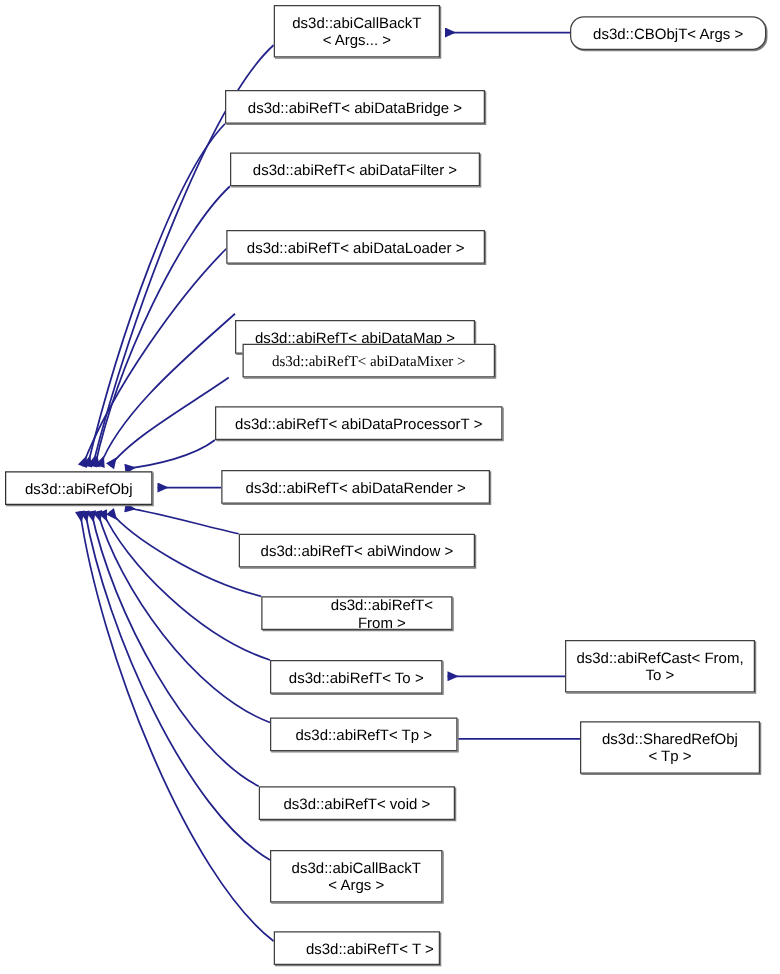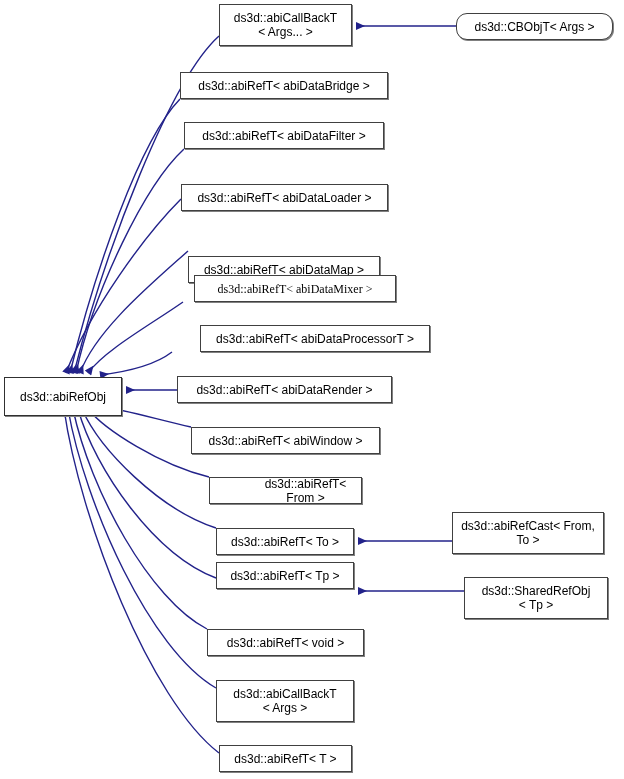--- a/index.html
+++ b/index.html
@@ -80,38 +80,38 @@
         <path d="M 207,629 C 150,600 90,490 73,409" fill="none" stroke="#22228a" stroke-width="1.4" marker-end="url(#arrowhead)"></path>
         <path d="M 216,688 C 150,650 85,505 68,409" fill="none" stroke="#22228a" stroke-width="1.4" marker-end="url(#arrowhead)"></path>
         <path d="M 219,753 C 150,700 80,520 64,409" fill="none" stroke="#22228a" stroke-width="1.4" marker-end="url(#arrowhead)"></path>
         <path d="M 456,26 L 356,26" fill="none" stroke="#22228a" stroke-width="1.4" marker-end="url(#arrowhead)"></path>
         <path d="M 452,541 L 358,541" fill="none" stroke="#22228a" stroke-width="1.4" marker-end="url(#arrowhead)"></path>
         <path d="M 464,591 L 358,591" fill="none" stroke="#22228a" stroke-width="1.4" marker-end="url(#arrowhead)"></path>
       </g>
   </svg>
 
   <div id="nodes">
-      <div class="node root" style="left: 4px; top: 377px; width: 118px; height: 39px;"><span class="label">ds3d::abiRefObj</span></div>
+      <div class="node root" style="left: 4px; top: 377px; width: 118px; height: 27px;"><span class="label">ds3d::abiRefObj</span></div>
       <div class="node" style="left: 219px; top: 4px; width: 133px; height: 42px;"><span class="label">ds3d::abiCallBackT
 &lt; Args... &gt;</span></div>
       <div class="node" style="left: 180px; top: 72px; width: 208px; height: 27px;"><span class="label">ds3d::abiRefT&lt; abiDataBridge &gt;</span></div>
       <div class="node" style="left: 184px; top: 122px; width: 200px; height: 27px;"><span class="label">ds3d::abiRefT&lt; abiDataFilter &gt;</span></div>
       <div class="node" style="left: 181px; top: 184px; width: 207px; height: 27px;"><span class="label">ds3d::abiRefT&lt; abiDataLoader &gt;</span></div>
       <div class="node" style="left: 188px; top: 224px; width: 192px; height: 27px; margin-top: 32px;"><span class="label">ds3d::abiRefT&lt; abiDataMap &gt;</span></div>
       <div class="node" style="left: 194px; top: 275px; width: 202px; height: 27px; font-family: Liberation Serif, serif;"><span class="label">ds3d::abiRefT&lt; abiDataMixer &gt;</span></div>
-      <div class="node" style="left: 172px; top: 325px; width: 230px; height: 27px; margin-left: 28px;"><span class="label">ds3d::abiRefT&lt; abiDataProcessorT &gt;</span></div>
+      <div class="node" style="left: 172px; top: 325px; width: 230px; height: 27px;"><span class="label">ds3d::abiRefT&lt; abiDataProcessorT &gt;</span></div>
       <div class="node" style="left: 177px; top: 376px; width: 215px; height: 27px;"><span class="label">ds3d::abiRefT&lt; abiDataRender &gt;</span></div>
       <div class="node" style="left: 191px; top: 427px; width: 189px; height: 27px; justify-content: center;"><span class="label">ds3d::abiRefT&lt; abiWindow &gt;</span></div>
       <div class="node" style="left: 209px; top: 477px; width: 153px; height: 27px; padding-left: 40px;"><span class="label">ds3d::abiRefT&lt; From &gt;</span></div>
       <div class="node" style="left: 216px; top: 528px; width: 138px; height: 27px;"><span class="label">ds3d::abiRefT&lt; To &gt;</span></div>
-      <div class="node" style="left: 216px; top: 562px; width: 138px; height: 27px;"><span class="label">ds3d::abiRefT&lt; Tp &gt;</span></div>
+      <div class="node" style="left: 216px; top: 574px; width: 150px; height: 27px;"><span class="label">ds3d::abiRefT&lt; Tp &gt;</span></div>
       <div class="node" style="left: 207px; top: 629px; width: 157px; height: 27px;"><span class="label">ds3d::abiRefT&lt; void &gt;</span></div>
       <div class="node" style="left: 216px; top: 680px; width: 138px; height: 42px;"><span class="label">ds3d::abiCallBackT
 &lt; Args &gt;</span></div>
-      <div class="node" style="left: 219px; top: 745px; width: 133px; height: 27px;"><span class="label">ds3d::abiRefT&lt; T &gt;</span></div>
+      <div class="node" style="left: 219px; top: 745px; width: 133px; height: 27px; justify-content: flex-end;"><span class="label">ds3d::abiRefT&lt; T &gt;</span></div>
       <div class="node" style="left: 456px; top: 13px; width: 157px; height: 27px; border-radius: 11px;"><span class="label">ds3d::CBObjT&lt; Args &gt;</span></div>
       <div class="node" style="left: 452px; top: 512px; width: 152px; height: 42px;"><span class="label">ds3d::abiRefCast&lt; From,
 To &gt;</span></div>
       <div class="node" style="left: 464px; top: 577px; width: 144px; height: 42px;"><span class="label">ds3d::SharedRefObj
 &lt; Tp &gt;</span></div>
     </div>
 
 </div>
 
 </body></html>

